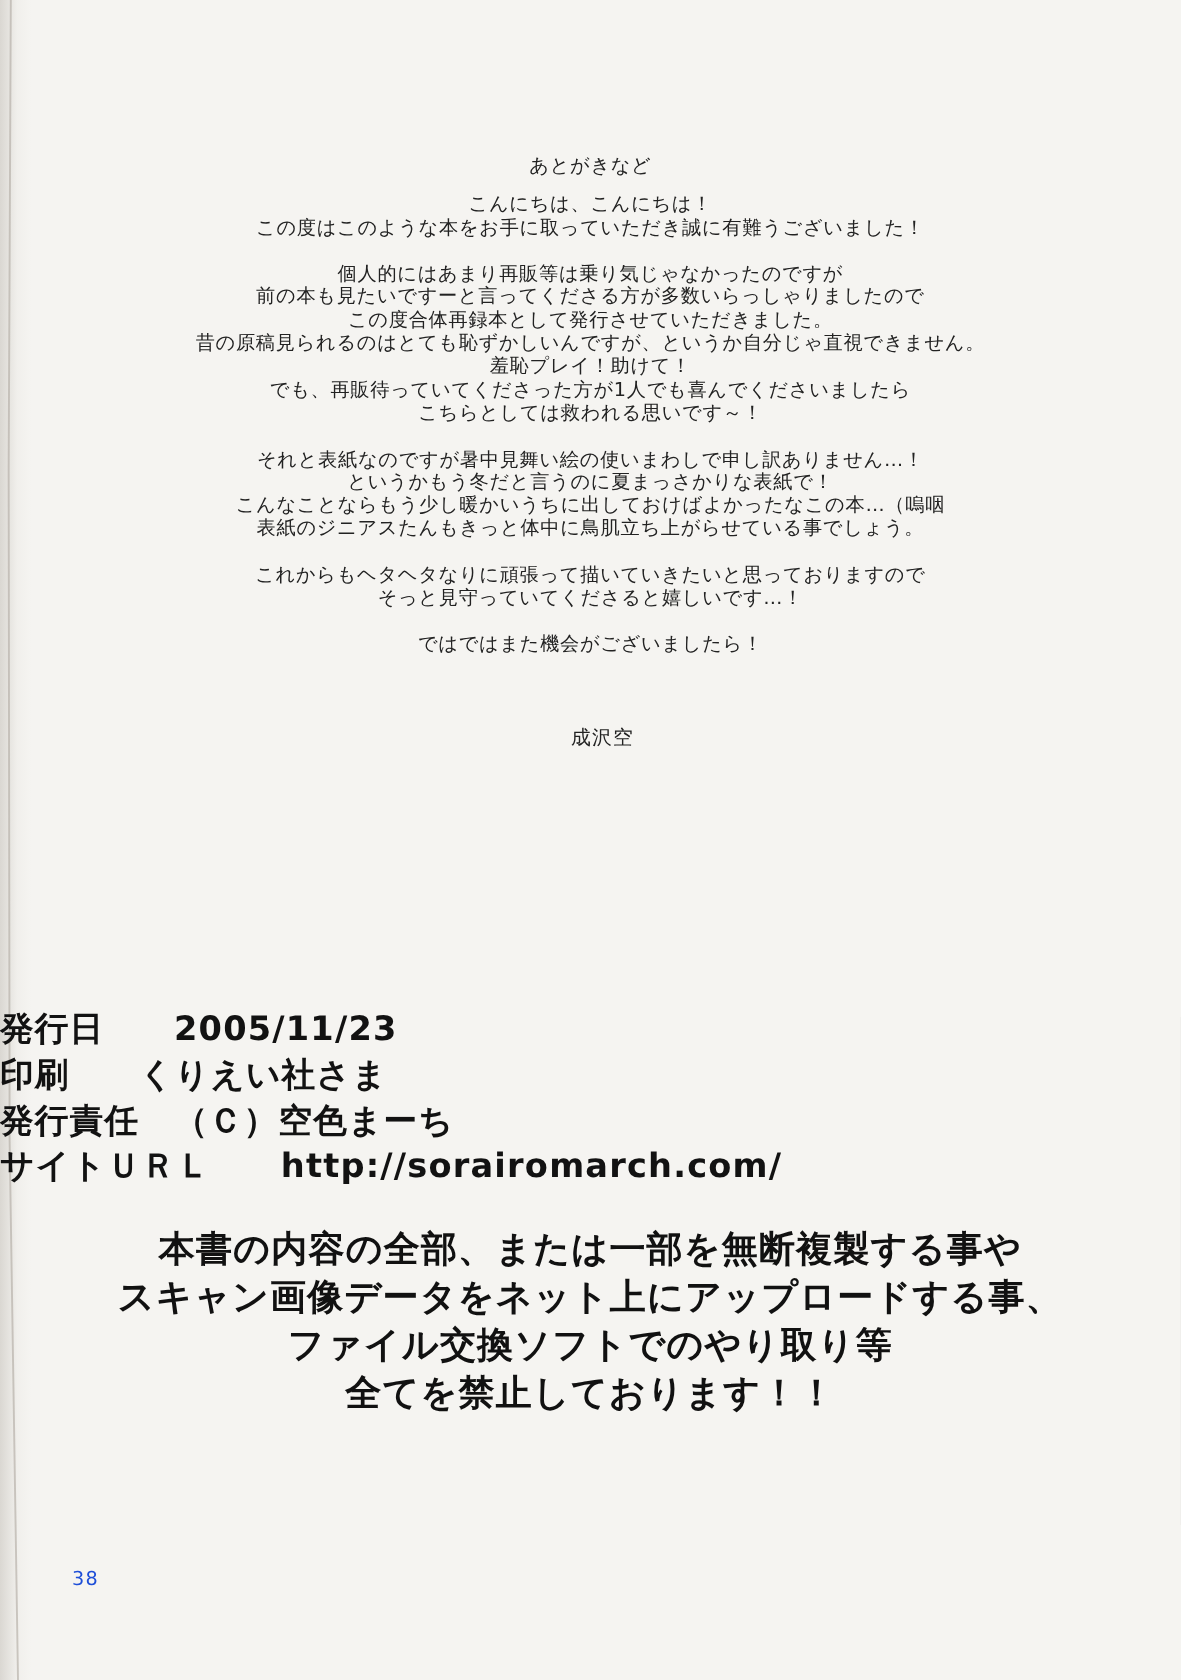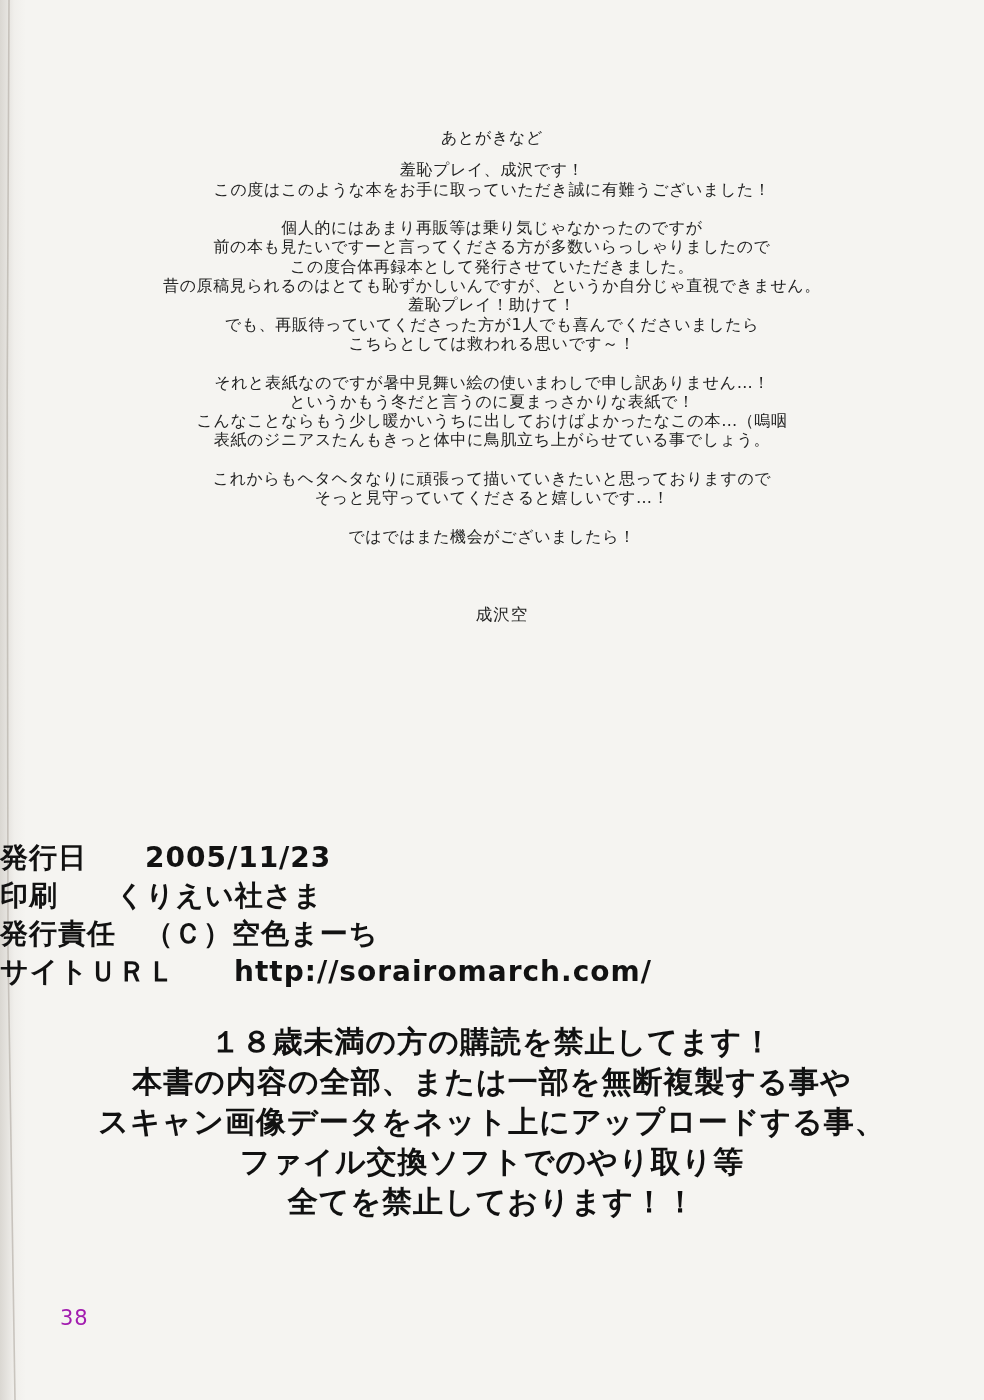--- a/index.html
+++ b/index.html
@@ -80,40 +80,40 @@
     font-weight: bold;
     font-size: 30px;
     line-height: 40px;
     letter-spacing: 1px;
     color: #111;
   }
   .page-number {
     position: absolute;
     left: 60px;
     top: 1306px;
-    font-size: 21px;
+    font-size: 16px;
     letter-spacing: 1px;
-    color: #a21caf;
+    color: #1d4ed8;
   }
 </style>
 </head>
 <body>
 
 <div class="page">
 
   <div class="edge-shade"></div>
   <svg class="crease-svg" width="60" height="1400" viewBox="0 0 60 1400">
     <path d="M 9 0 C 7 300 6 700 8 950 C 10 1150 13 1300 15 1400" fill="none" stroke="#b3aea6" stroke-width="1.6" opacity="0.65"></path>
   </svg>
 
   <div class="afterword">
     <div class="afterword-title">あとがきなど</div>
     <div class="afterword-lines">
 
-        <div class="line">羞恥プレイ、成沢です！</div>
+        <div class="line">こんにちは、こんにちは！</div>
 
         <div class="line">この度はこのような本をお手に取っていただき誠に有難うございました！</div>
 
         <div class="line"></div>
 
         <div class="line">個人的にはあまり再販等は乗り気じゃなかったのですが</div>
 
         <div class="line">前の本も見たいですーと言ってくださる方が多数いらっしゃりましたので</div>
 
         <div class="line">この度合体再録本として発行させていただきました。</div>
@@ -157,21 +157,20 @@
 
       <div class="line">印刷　　くりえい社さま</div>
 
       <div class="line">発行責任　（Ｃ）空色まーち</div>
 
       <div class="line">サイトＵＲＬ　　http://sorairomarch.com/</div>
     </div>
 
   <div class="notice">
 
-      <div class="line">１８歳未満の方の購読を禁止してます！</div>
 
       <div class="line">本書の内容の全部、または一部を無断複製する事や</div>
 
       <div class="line">スキャン画像データをネット上にアップロードする事、</div>
 
       <div class="line">ファイル交換ソフトでのやり取り等</div>
 
       <div class="line">全てを禁止しております！！</div>
     </div>
 

